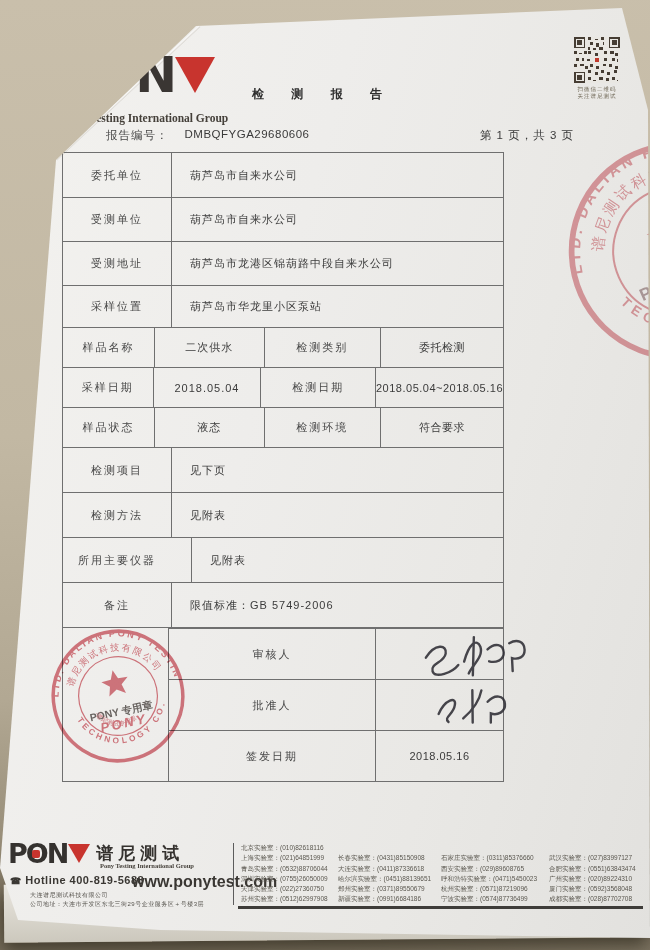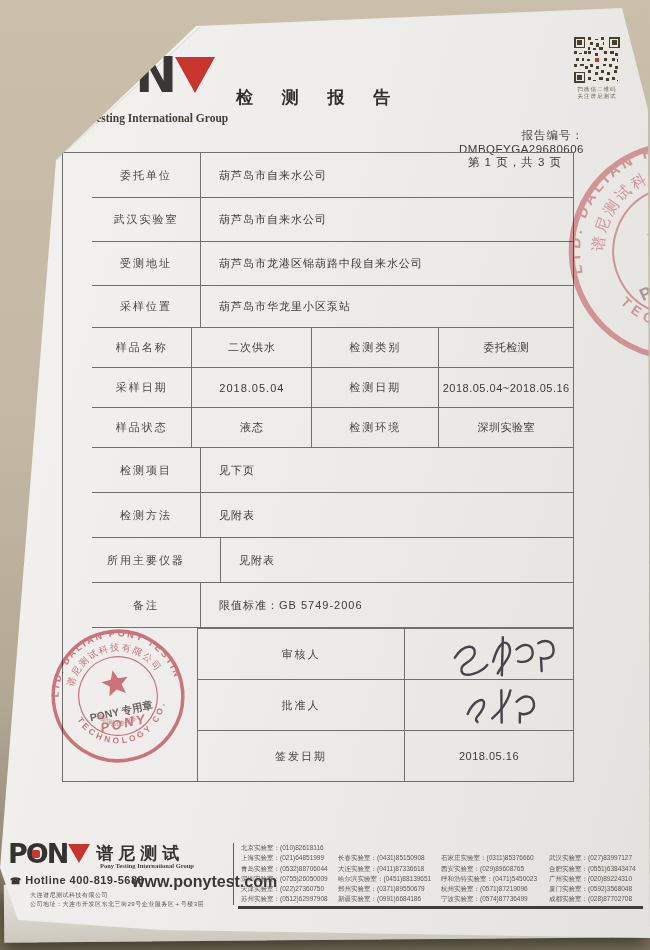--- a/index.html
+++ b/index.html
@@ -25,30 +25,30 @@
   
   .logo{position:absolute;left:62px;top:50px;white-space:nowrap;}
   .logo-txt{font-family:"DejaVu Sans",sans-serif;font-weight:bold;font-size:50px;line-height:1;color:#3a3633;letter-spacing:-3px;}
   .logo .o-wrap{position:relative;display:inline-block;}
   .logo .o-sq{position:absolute;left:12px;top:20px;width:14px;height:14px;border-radius:3px;
     background:radial-gradient(circle at 38% 32%,#eda196,#cb3c33);}
   .y-tri{display:inline-block;width:0;height:0;border-left:20px solid transparent;border-right:20px solid transparent;
     border-top:36px solid #c8342e;margin-left:1px;margin-top:7px;vertical-align:top;}
   .logo-sub{position:absolute;left:62px;top:112px;font-family:"Liberation Serif",serif;font-weight:bold;
     font-size:11.5px;color:#45403a;}
-  .doc-title{position:absolute;left:236px;top:86px;font-size:17px;font-weight:bold;color:#2e2e2e;letter-spacing:12px;}
+  .doc-title{position:absolute;left:252px;top:86px;font-size:12px;font-weight:bold;color:#2e2e2e;letter-spacing:12px;}
   .qr{position:absolute;left:574px;top:37px;}
   .qr-cap{position:absolute;left:570px;top:86px;width:54px;font-size:5.5px;color:#69614f;text-align:center;line-height:7px;letter-spacing:1px;}
-  .rep-row{position:absolute;left:62px;top:128px;width:522px;display:flex;align-items:flex-end;font-size:11.5px;color:#3a3a3a;flex-direction:column;}
+  .rep-row{position:absolute;left:74px;top:128px;width:522px;display:flex;align-items:flex-start;font-size:11.5px;color:#3a3a3a;}
   .rep-label{margin-left:32px;letter-spacing:1px;color:#474747;}
   .rep-no{margin-left:16px;letter-spacing:.5px;}
   .page-info{margin-left:auto;margin-right:22px;letter-spacing:1px;}
   
-  .tbl{position:absolute;left:62px;top:152px;width:512px;border:1.2px solid #6f6f6f;box-sizing:border-box;
-    font-size:11px;color:#3b3b3b;background:transparent;padding-left:29px;}
+  .tbl{position:absolute;left:62px;top:152px;width:442px;border:1.2px solid #6f6f6f;box-sizing:border-box;
+    font-size:11px;color:#3b3b3b;background:transparent;}
   .row{display:flex;border-top:1px solid #6f6f6f;box-sizing:border-box;}
   .row.first{border-top:none;}
   .cell{box-sizing:border-box;border-left:1px solid #6f6f6f;display:flex;align-items:center;}
   .cell.nb{border-left:none;}
   .lbl{width:108px;justify-content:center;letter-spacing:2px;color:#474747;text-align:center;}
   .val{flex:1;padding-left:18px;letter-spacing:1px;}
   .c2{width:130px;justify-content:center;letter-spacing:1px;}
   .c3{width:138px;justify-content:center;letter-spacing:2px;color:#474747;}
   .c4{width:146px;justify-content:center;letter-spacing:.5px;}
   
@@ -164,21 +164,21 @@
     <span class="rep-no">DMBQFYGA29680606</span>
     <span class="page-info">第 1 页，共 3 页</span>
   </div>
 
   <div class="tbl">
     <div class="row first" style="height:44px;">
       <div class="cell nb lbl">委托单位</div>
       <div class="cell val">葫芦岛市自来水公司</div>
     </div>
     <div class="row" style="height:44px;">
-      <div class="cell nb lbl">武汉实验室</div>
+      <div class="cell nb lbl">受测单位</div>
       <div class="cell val">葫芦岛市自来水公司</div>
     </div>
     <div class="row" style="height:44px;">
       <div class="cell nb lbl">受测地址</div>
       <div class="cell val">葫芦岛市龙港区锦葫路中段自来水公司</div>
     </div>
     <div class="row" style="height:42px;">
       <div class="cell nb lbl">采样位置</div>
       <div class="cell val">葫芦岛市华龙里小区泵站</div>
     </div>
@@ -191,21 +191,21 @@
     <div class="row" style="height:40px;">
       <div class="cell nb lbl">采样日期</div>
       <div class="cell c2">2018.05.04</div>
       <div class="cell c3">检测日期</div>
       <div class="cell c4">2018.05.04~2018.05.16</div>
     </div>
     <div class="row" style="height:40px;">
       <div class="cell nb lbl">样品状态</div>
       <div class="cell c2">液态</div>
       <div class="cell c3">检测环境</div>
-      <div class="cell c4">深圳实验室</div>
+      <div class="cell c4">符合要求</div>
     </div>
     <div class="row" style="height:45px;">
       <div class="cell nb lbl">检测项目</div>
       <div class="cell val">见下页</div>
     </div>
     <div class="row" style="height:45px;">
       <div class="cell nb lbl">检测方法</div>
       <div class="cell val">见附表</div>
     </div>
     <div class="row" style="height:45px;gap:20px;">

